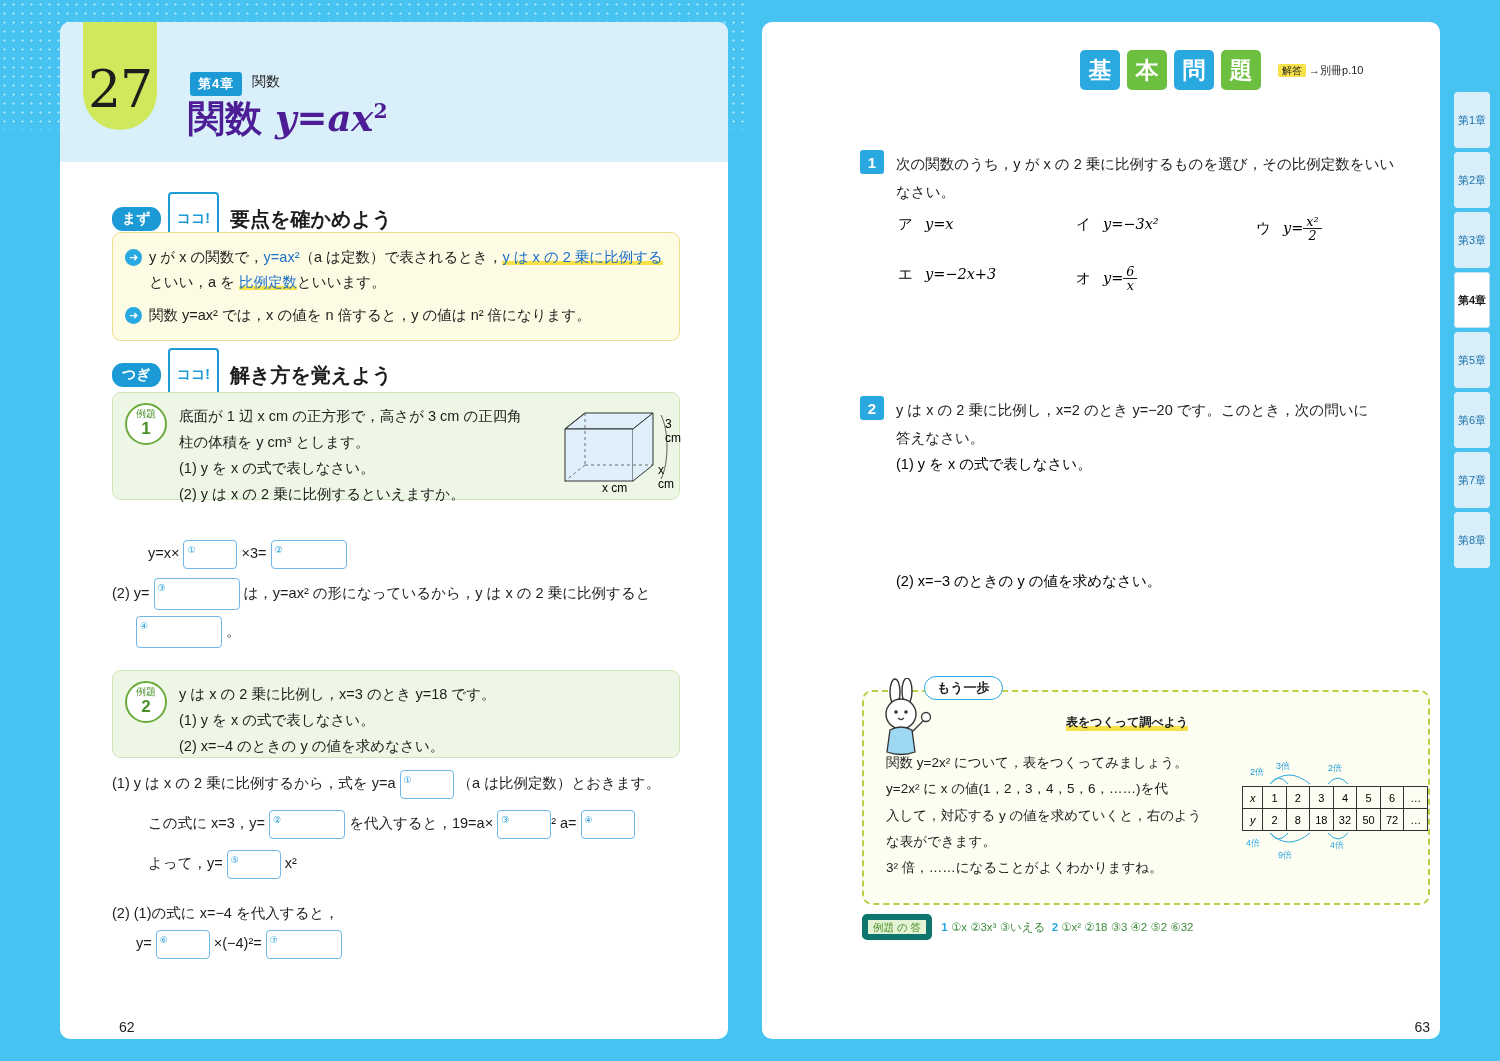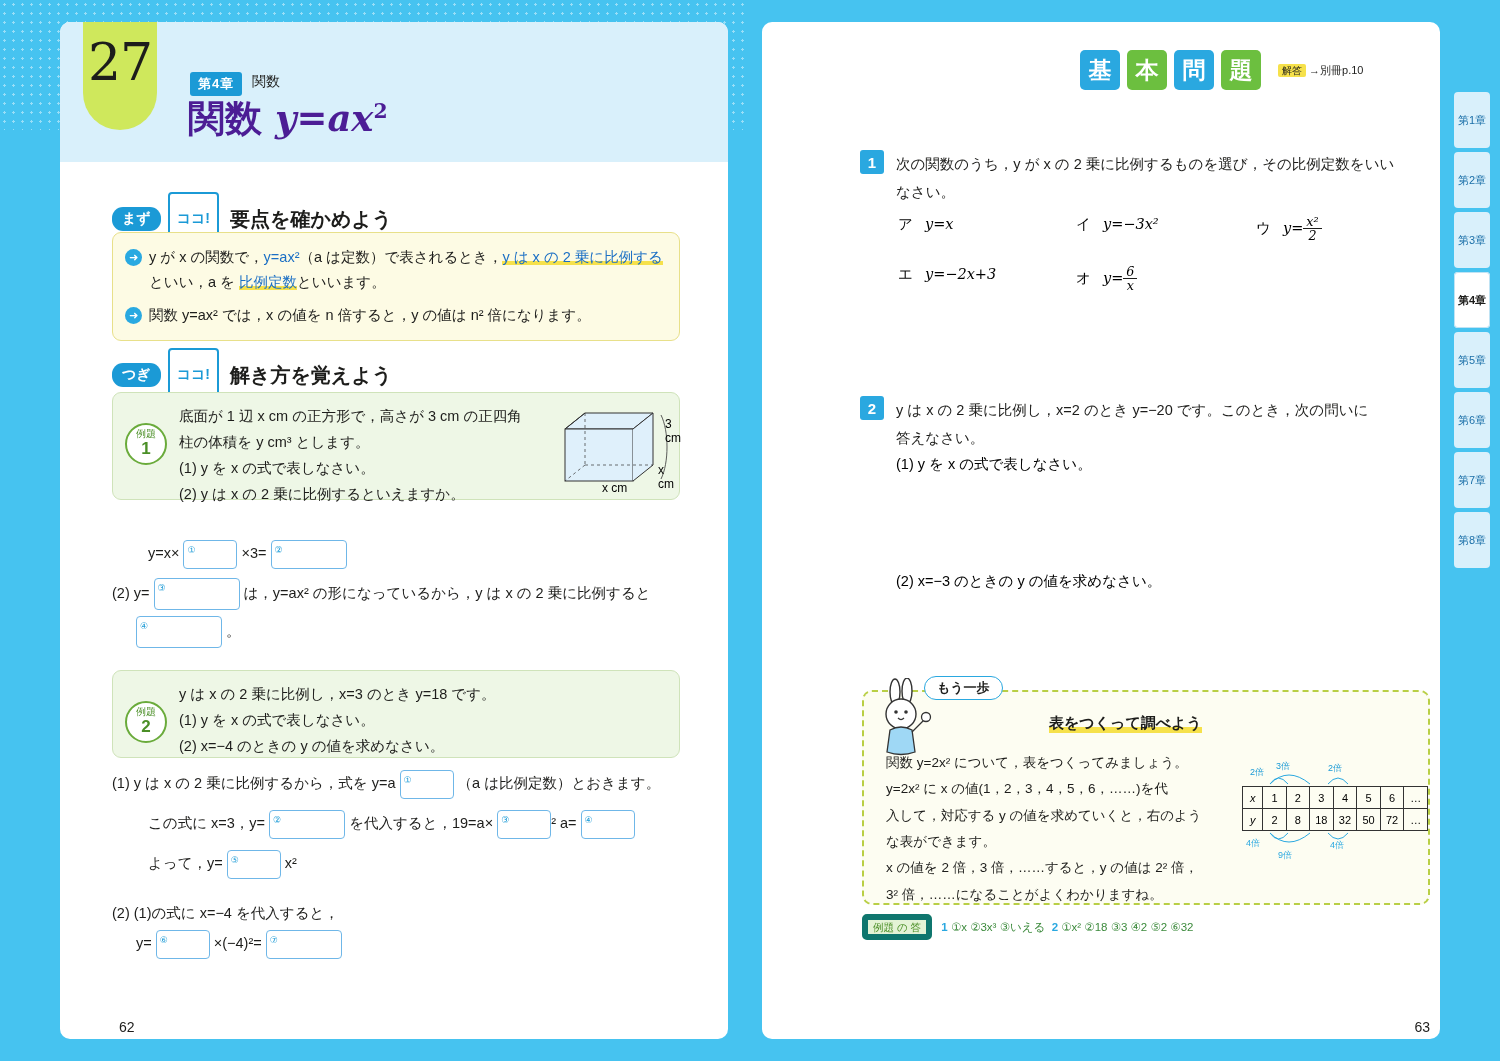--- a/index.html
+++ b/index.html
@@ -30,21 +30,21 @@
     position:absolute;left:60px;top:22px;width:668px;height:140px;
     background:#d9f0fb;border-top-left-radius:10px;border-top-right-radius:10px;
   }
   .num-tab{
     position:absolute;left:83px;top:22px;width:74px;height:108px;
     background:#cfe85c;border-bottom-left-radius:37px;border-bottom-right-radius:37px;
     display:flex;align-items:flex-start;justify-content:center;
   }
   .num-tab span{
     font-family:"DejaVu Serif","Liberation Serif",serif;
-    font-size:52px;color:#1d1d1b;padding-top:10px;letter-spacing:-1px;
+    font-size:52px;color:#1d1d1b;padding-top:37px;letter-spacing:-1px;
   }
   .chap-badge{
     position:absolute;left:190px;top:72px;
     background:#1b9ad6;color:#fff;font-size:13px;font-weight:bold;
     padding:3px 8px;border-radius:3px;letter-spacing:1px;
   }
   .chap-name{position:absolute;left:252px;top:73px;font-size:14px;color:#1d1d1b;}
   .title{
     position:absolute;left:188px;top:94px;font-size:37px;color:#4c1d95;font-weight:bold;
     font-family:"DejaVu Serif","Liberation Serif",serif;
@@ -80,21 +80,21 @@
   .ul-y{background:linear-gradient(transparent 72%, #f6e14b 72%);}
 
   
   .exbox{
     position:absolute;background:#eef7e6;border:1.5px solid #cfe3ba;border-radius:9px;
     box-sizing:border-box;padding:10px 12px 10px 66px;
   }
   .excircle{
     position:absolute;left:12px;top:10px;width:42px;height:42px;border-radius:50%;
     border:2px solid #6aab3b;background:#fff;color:#4b8f27;
-    font-size:10px;text-align:center;line-height:1.05;padding-top:4px;box-sizing:border-box;margin-top:20px;
+    font-size:10px;text-align:center;line-height:1.05;padding-top:4px;box-sizing:border-box;
   }
   .excircle b{display:block;font-size:17px;line-height:1.1;}
   .extext{font-size:14.5px;line-height:1.8;color:#1d1d1b;}
 
   
   .blank{
     display:inline-block;border:1.5px solid #6fb7e8;border-radius:4px;
     background:#fff;position:relative;vertical-align:middle;
   }
   .blank sup{
@@ -139,21 +139,21 @@
   
   .mou{
     position:absolute;left:112px;top:690px;width:568px;height:215px;
     border:2px dashed #b9cf45;border-radius:10px;background:#fdfdf2;box-sizing:border-box;
   }
   .mou-badge{
     position:absolute;left:60px;top:-16px;background:#fff;border:1.5px solid #2aa8e0;
     border-radius:12px;padding:2px 12px;font-size:13px;color:#1d1d1b;font-weight:bold;
   }
   .mou-title{
-    position:absolute;left:185px;top:22px;font-size:15px;font-weight:bold;color:#1d1d1b;
+    position:absolute;left:202px;top:22px;font-size:12px;font-weight:bold;color:#1d1d1b;
     background:linear-gradient(transparent 70%, #f6e14b 70%);
   }
   .mou-body{position:absolute;left:22px;top:58px;width:330px;font-size:13.5px;line-height:1.95;color:#1d1d1b;}
   .rabbit{position:absolute;left:10px;top:-14px;}
 
   table.mini{border-collapse:collapse;font-size:11px;}
   table.mini td{border:1px solid #333;width:21px;height:19px;text-align:center;}
   table.mini td.hdr{width:18px;font-style:italic;}
 
   .answers{
@@ -394,21 +394,20 @@
         <path d="M38,54 l12,-12" stroke="#333" stroke-width="1.3" fill="none"></path>
         <circle cx="52" cy="39" r="4.5" fill="#fff" stroke="#333" stroke-width="1.3"></circle>
       </svg>
       <div class="mou-badge">もう一歩</div>
       <div class="mou-title">表をつくって調べよう</div>
       <div class="mou-body">
         <div>関数 y=2x² について，表をつくってみましょう。</div>
         <div>y=2x² に x の値(1，2，3，4，5，6，……)を代</div>
         <div>入して，対応する y の値を求めていくと，右のよう</div>
         <div>な表ができます。</div>
-        <div>x の値を 2 倍，3 倍，……すると，y の値は 2² 倍，</div>
         <div>3² 倍，……になることがよくわかりますね。</div>
       </div>
 
       <div style="position:absolute;left:378px;top:70px;">
         <div style="position:relative;height:24px;font-size:9px;color:#1b9ad6;">
           <span style="position:absolute;left:8px;top:4px;">2倍</span>
           <span style="position:absolute;left:34px;top:-2px;">3倍</span>
           <span style="position:absolute;left:86px;top:0px;">2倍</span>
           <svg width="150" height="24" style="position:absolute;left:0;top:0;">
             <path d="M28,22 q8,-12 18,0" stroke="#2aa8e0" fill="none" stroke-width="1"></path>

